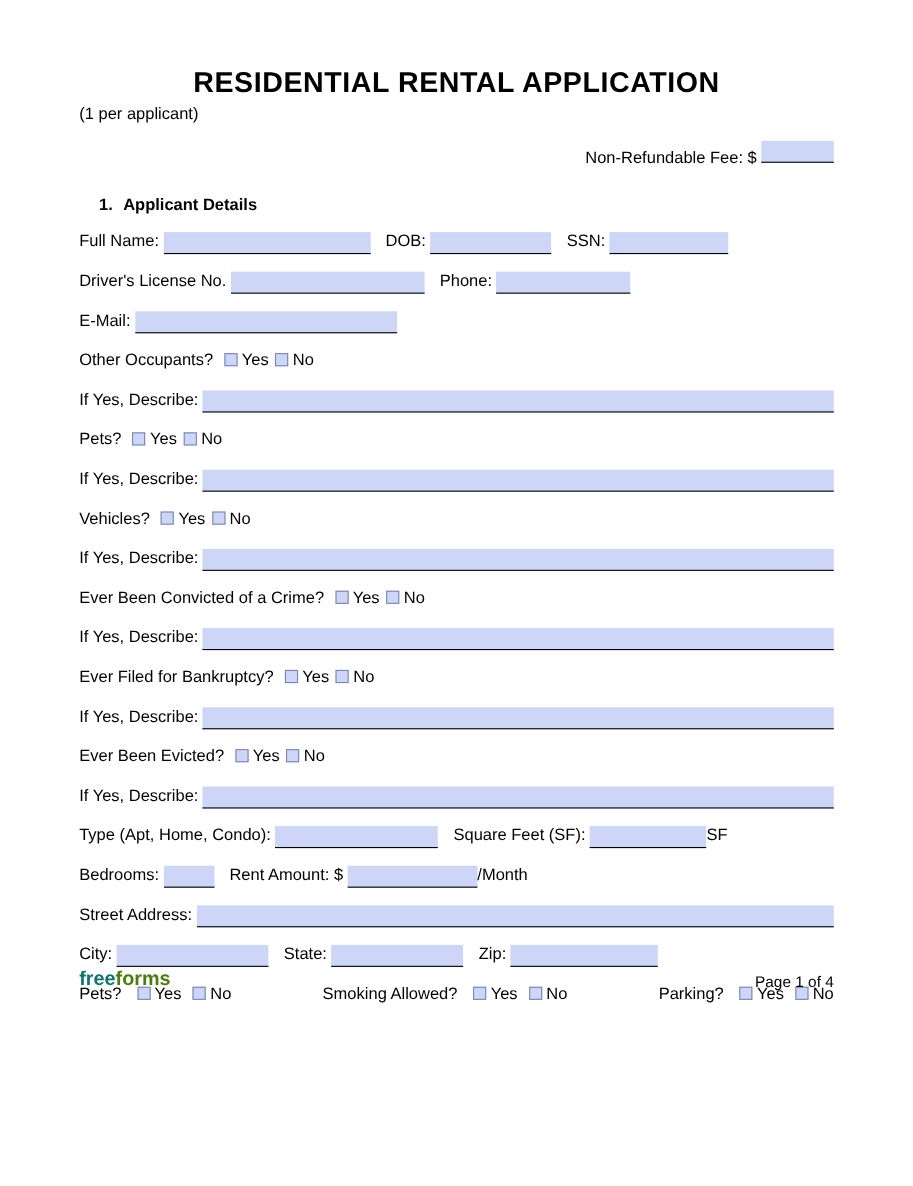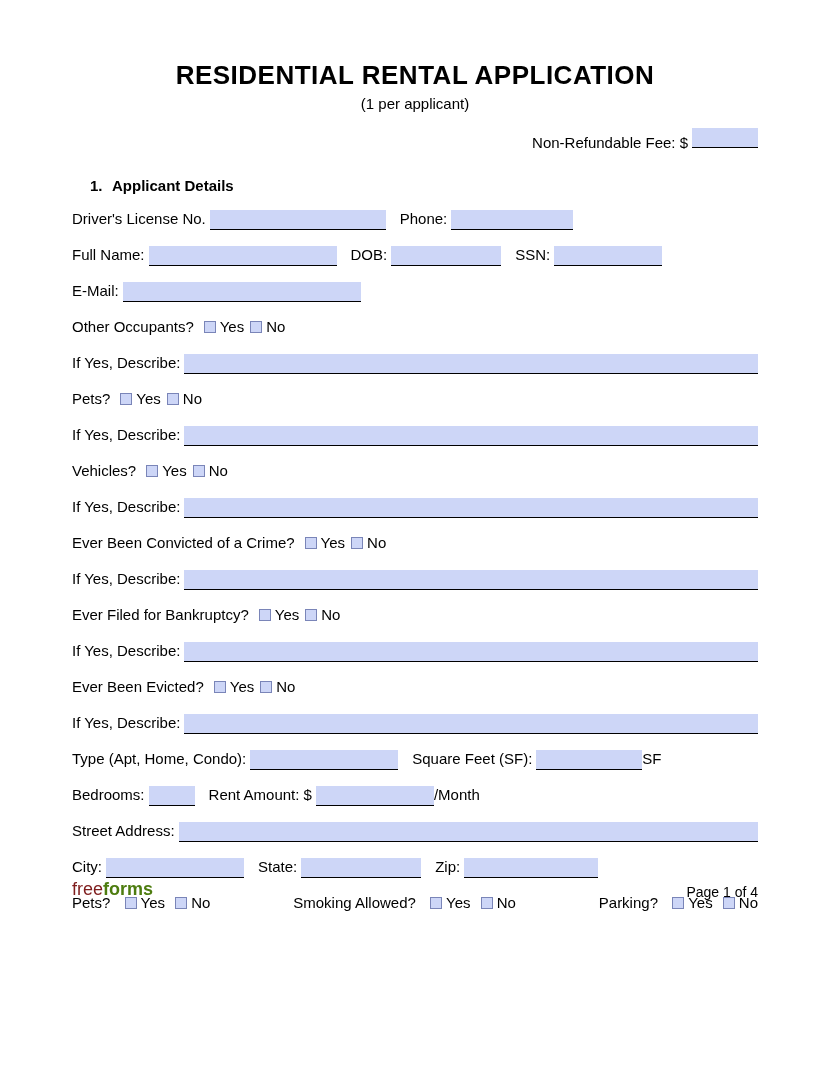--- a/index.html
+++ b/index.html
@@ -1,65 +1,65 @@
 <!DOCTYPE html>
 <html><head>
 <meta charset="utf-8">
 <style>
   html,body{margin:0;padding:0;background:#fff;font-family:Arial,Helvetica,sans-serif;color:#000;}
   .page{width:830px;height:936px;box-sizing:border-box;padding:60px 72px 40px 72px;position:relative;}
   .title{text-align:center;font-weight:bold;font-size:26px;letter-spacing:0.5px;}
-  .subtitle{text-align:center;font-size:15px;margin-top:4px;}
+  .subtitle{text-align:left;font-size:15px;margin-top:4px;}
   .fee-row{text-align:right;font-weight:normal;font-size:15px;margin-top:16px;}
   .section-head{font-weight:bold;font-size:15px;margin-top:26px;margin-bottom:8px;padding-left:18px;}
   .num{display:inline-block;width:22px;}
   .row{display:flex;align-items:flex-end;flex-wrap:nowrap;font-size:15px;margin-top:14px;line-height:22px;}
   .lbl{white-space:nowrap;margin-right:4px;}
   .gap{width:14px;flex:0 0 14px;}
   .field{display:inline-block;background:#cdd6f7;border-bottom:1.5px solid #000;height:20px;box-sizing:border-box;flex:0 0 auto;}
   .field.grow{flex:1 1 auto;}
   .cb{display:inline-block;width:12px;height:12px;background:#cdd6f7;border:1px solid #7a85b8;box-sizing:border-box;vertical-align:-1px;margin:0 4px 0 6px;}
   .yn{white-space:nowrap;}
   .footer{position:absolute;left:72px;right:72px;bottom:36px;display:flex;justify-content:space-between;align-items:flex-end;font-size:14px;}
-  .logo-free{color:#7f1d1d;font-weight:normal;font-size:18px;}
+  .logo-free{color:#0f766e;font-weight:bold;font-size:18px;}
   .logo-forms{color:#4d7c0f;font-weight:bold;font-size:18px;}
   .nowrap{white-space:nowrap;}
 </style>
 </head>
 <body>
 
 <div class="page">
   <div class="title">RESIDENTIAL RENTAL APPLICATION</div>
   <div class="subtitle">(1 per applicant)</div>
 
   <div class="fee-row">
     <span class="lbl">Non-Refundable Fee: $</span><span class="field" style="width:66px"></span>
   </div>
 
   <div class="section-head">
     <span class="num">1.</span><span>Applicant Details</span>
   </div>
 
   <div class="row">
-    <span class="lbl">Driver's License No.</span>
-    <span class="field" style="width:176px"></span>
-    <span class="gap"></span>
-    <span class="lbl">Phone:</span>
-    <span class="field" style="width:122px"></span>
-  </div>
-
-  <div class="row">
     <span class="lbl">Full Name:</span>
     <span class="field" style="width:188px"></span>
     <span class="gap"></span>
     <span class="lbl">DOB:</span>
     <span class="field" style="width:110px"></span>
     <span class="gap"></span>
     <span class="lbl">SSN:</span>
     <span class="field" style="width:108px"></span>
+  </div>
+
+  <div class="row">
+    <span class="lbl">Driver's License No.</span>
+    <span class="field" style="width:176px"></span>
+    <span class="gap"></span>
+    <span class="lbl">Phone:</span>
+    <span class="field" style="width:122px"></span>
   </div>
 
   <div class="row">
     <span class="lbl">E-Mail:</span>
     <span class="field" style="width:238px"></span>
   </div>
 
   <div class="row">
     <span class="lbl">Other Occupants?</span>
     <span class="yn"><span class="cb"></span><span>Yes</span><span class="cb"></span><span>No</span></span>

